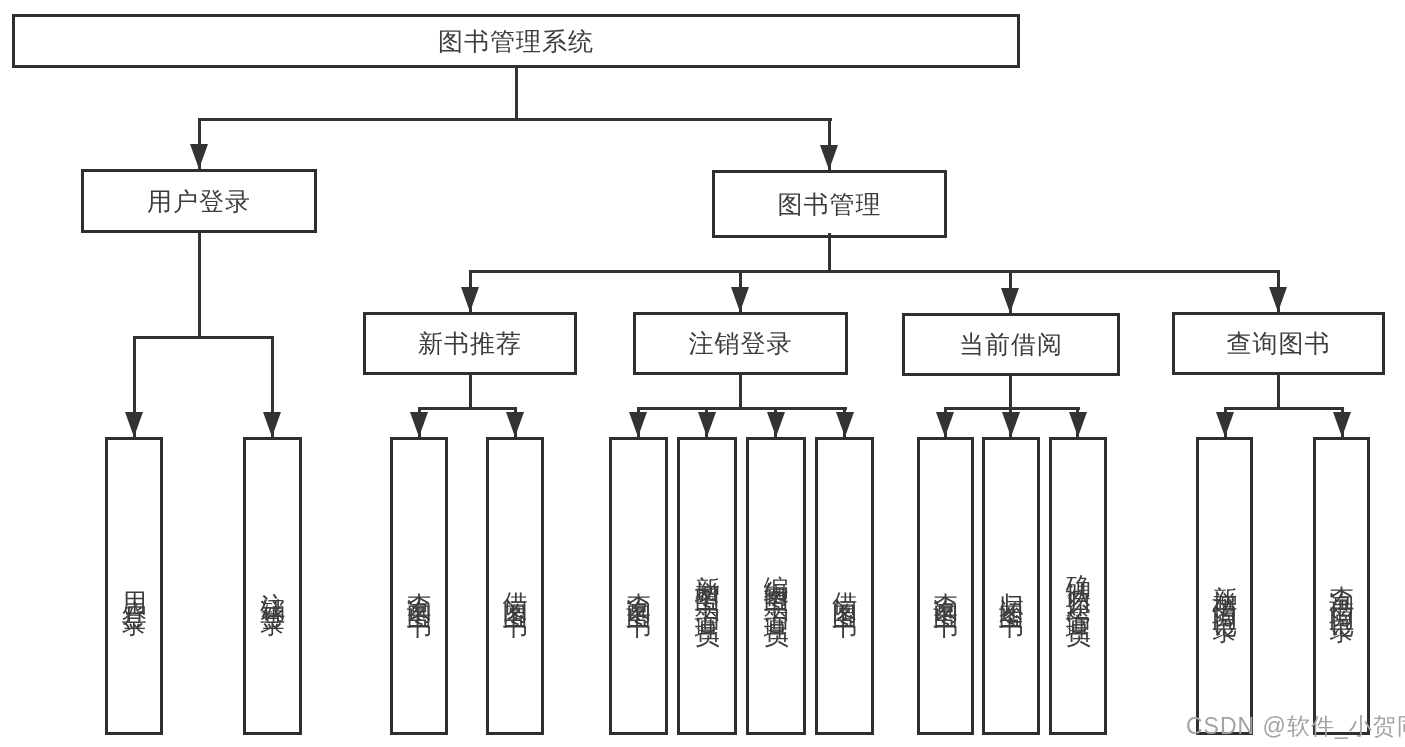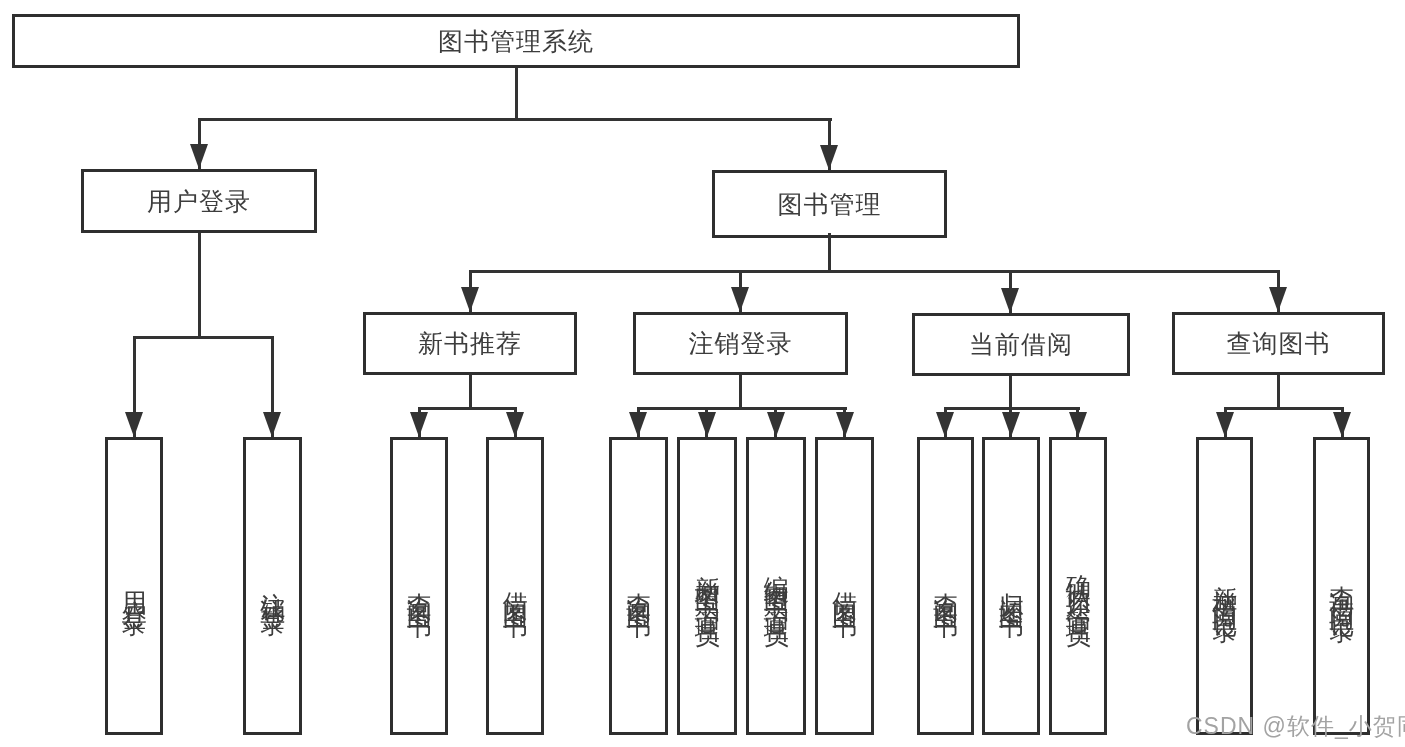--- a/index.html
+++ b/index.html
@@ -68,21 +68,21 @@
   </div>
 
   <div class="node" style="left:363px; top:312px; width:214px; height:63px;">
     <span>新书推荐</span>
   </div>
 
   <div class="node" style="left:633px; top:312px; width:215px; height:63px;">
     <span>注销登录</span>
   </div>
 
-  <div class="node" style="left:902px; top:313px; width:218px; height:63px;margin-left:10px;">
+  <div class="node" style="left:902px; top:313px; width:218px; height:63px;">
     <span>当前借阅</span>
   </div>
 
   <div class="node" style="left:1172px; top:312px; width:213px; height:63px;">
     <span>查询图书</span>
   </div>
 
   <div class="node vnode" style="left:105px; top:437px; width:58px; height:298px;">
     <span>用户登录</span>
   </div>

